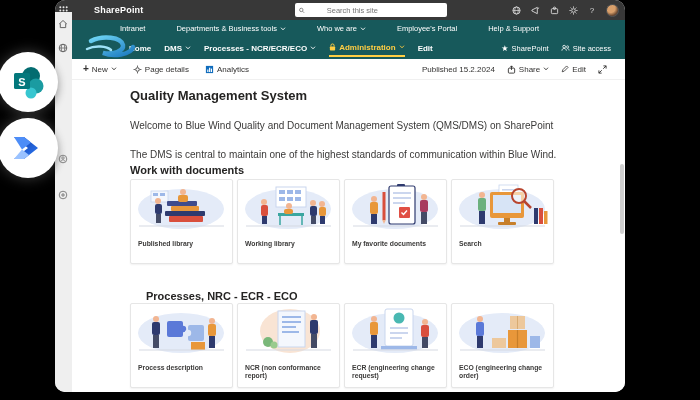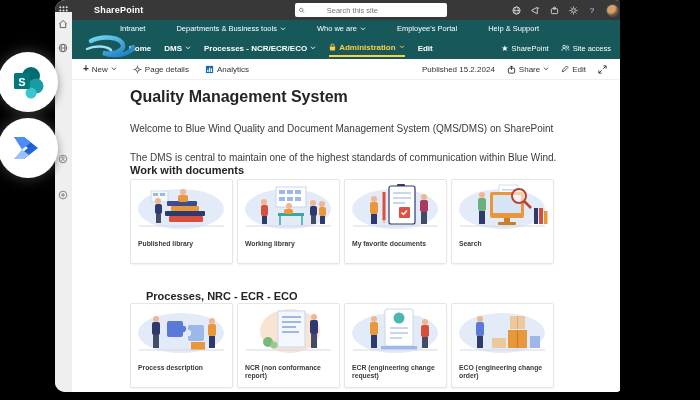--- a/index.html
+++ b/index.html
@@ -1,17 +1,17 @@
 <!DOCTYPE html>
 <html><head>
 <meta charset="utf-8">
 <style>
   html,body{margin:0;padding:0;background:#000;}
   *{box-sizing:border-box;font-family:"Liberation Sans",sans-serif;}
-  #stage{position:relative;width:620px;height:400px;background:#000;overflow:hidden;}
+  #stage{position:relative;width:700px;height:400px;background:#000;overflow:hidden;}
 
   
   .window{position:absolute;left:55px;top:0;width:570px;height:392px;background:#fff;
           border-radius:10px;overflow:hidden;box-shadow:0 4px 18px rgba(0,0,0,.6);}
 
   
   .suitebar{position:absolute;left:0;top:0;width:100%;height:20px;background:#383838;
             display:flex;align-items:center;color:#fff;}
   .waffle{width:17px;height:20px;display:flex;align-items:center;justify-content:center;}
   .suite-title{font-size:9px;font-weight:bold;margin-left:22px;letter-spacing:.2px;}
@@ -46,21 +46,21 @@
   .cmd{display:flex;align-items:center;gap:3px;font-size:8px;color:#323130;white-space:nowrap;}
   .plus{font-size:10px;font-weight:bold;line-height:1;}
 
   
   .appbar{position:absolute;left:0;top:12px;width:17px;height:380px;background:#efefef;}
   .appbar .abicon{position:absolute;left:3px;width:11px;height:11px;color:#666;}
 
   
   .content{position:absolute;left:17px;top:80px;right:0;bottom:0;background:#fff;overflow:hidden;}
   .canvas{position:absolute;left:58px;top:0;width:482px;}
-  h1.pagetitle{font-size:16px;font-weight:bold;color:#252423;margin:8px 0 0 0;}
+  h1.pagetitle{font-size:13px;font-weight:bold;color:#252423;margin:8px 0 0 0;}
   p.para{font-size:10px;color:#3b3a39;margin:16px 0 0 0;line-height:1.3;}
   h2.sect{font-size:11px;font-weight:bold;color:#252423;margin:0;}
   .sect1{position:absolute;top:84px;left:0;}
   .row1{position:absolute;top:99px;left:0;}
   .sect2{position:absolute;top:210px;left:16px;}
   .row2{position:absolute;top:223px;left:0;}
   .cardrow{display:flex;gap:4px;}
   .card{width:103px;height:85px;background:#fff;border:1px solid #e6e6e6;border-radius:2px;
         box-shadow:0 1px 2px rgba(0,0,0,.06);overflow:hidden;}
   .card .illus{width:101px;height:54px;display:block;}

